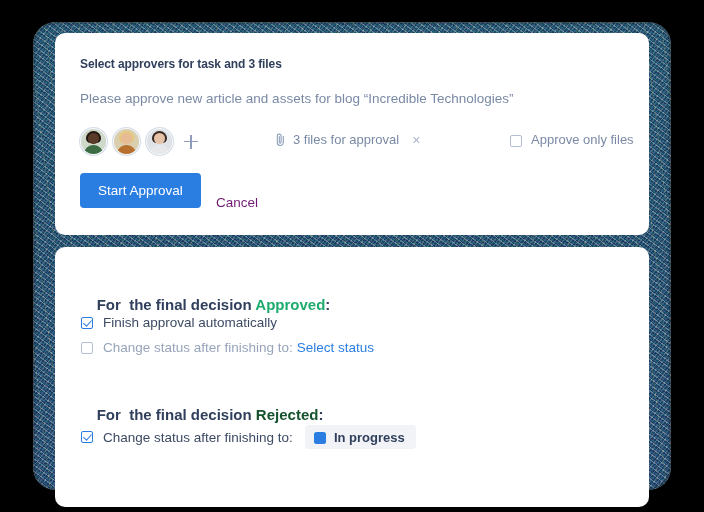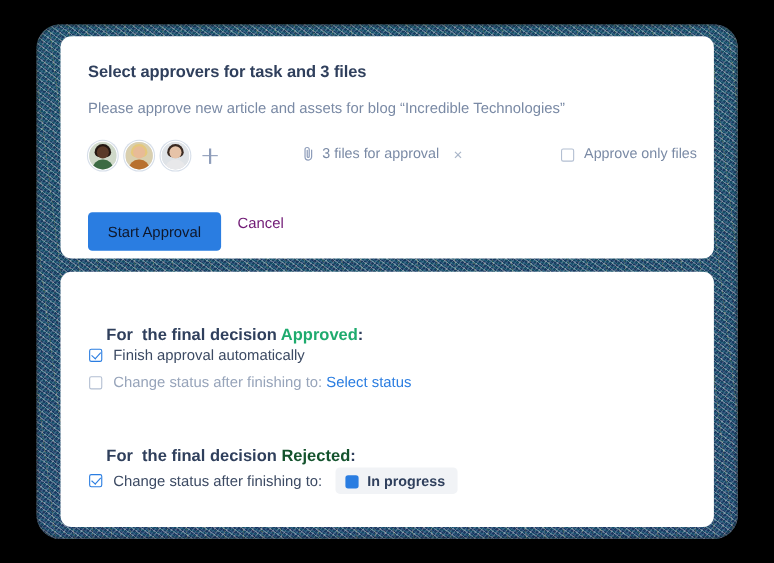--- a/index.html
+++ b/index.html
@@ -61,30 +61,30 @@
     z-index: 2;
   }
   #card-approvers {
     top: 33px;
     width: 594px;
     height: 202px;
   }
   #card-rules {
     top: 247px;
     width: 594px;
-    height: 232px;
+    height: 260px;
     text-align: right;
   }
 
   
   .title {
     position: absolute;
     left: 25px;
     top: 24px;
-    font-size: 15px;
+    font-size: 12px;
     font-weight: bold;
     color: #2f3f5c;
     letter-spacing: -.1px;
   }
   .subtitle {
     position: absolute;
     left: 25px;
     top: 58px;
     font-size: 13.5px;
     color: #7a8aa5;
@@ -207,28 +207,27 @@
     cursor: pointer;
   }
   .approve-only .cb { margin-right: 9px; }
 
   
   .btn-primary {
     position: absolute;
     left: 25px;
     top: 140px;
     background: #2a7de1;
-    color: #0f172a;
+    color: #ffffff;
     font-size: 13.5px;
     padding: 10px 18px;
     border: none;
     border-radius: 4px;
     cursor: pointer;
     font-family: inherit;
-    margin-top: 20px;
   }
   .btn-text {
     position: absolute;
     left: 155px;
     top: 152px;
     background: transparent;
     color: #701a75;
     font-size: 13.5px;
     padding: 10px 6px;
     border: none;

